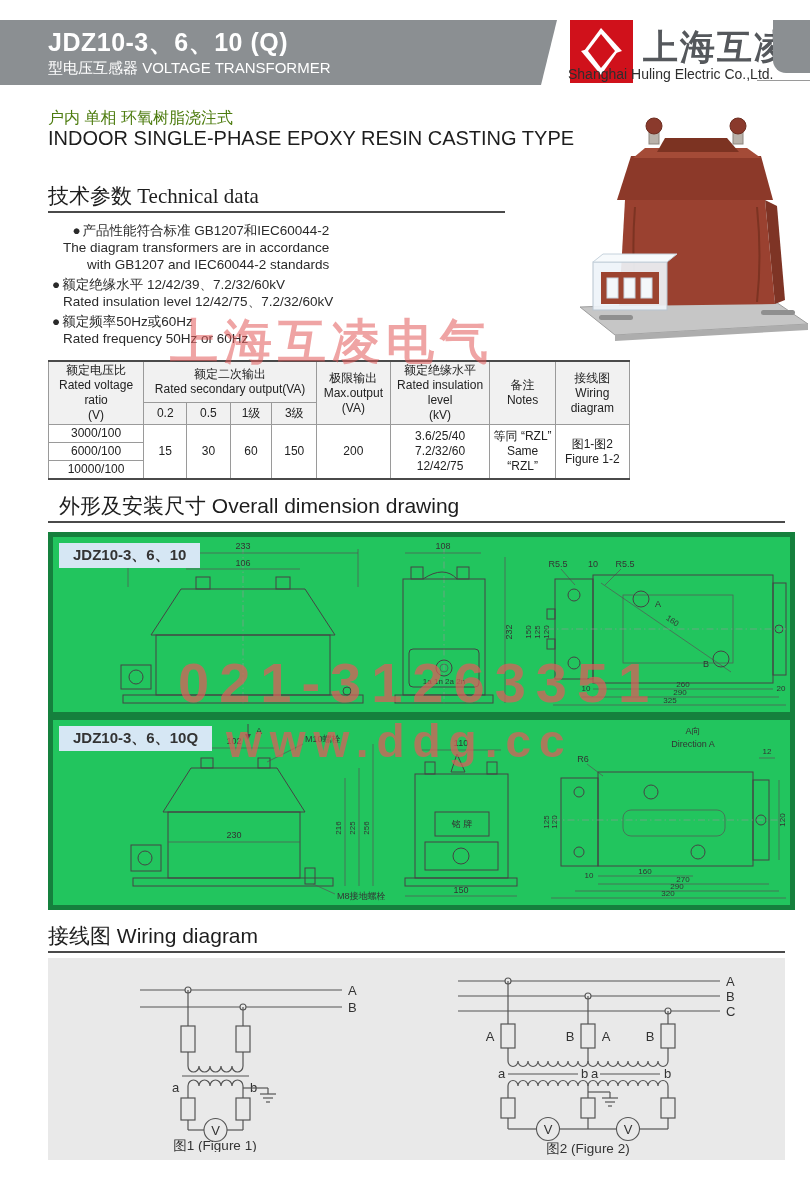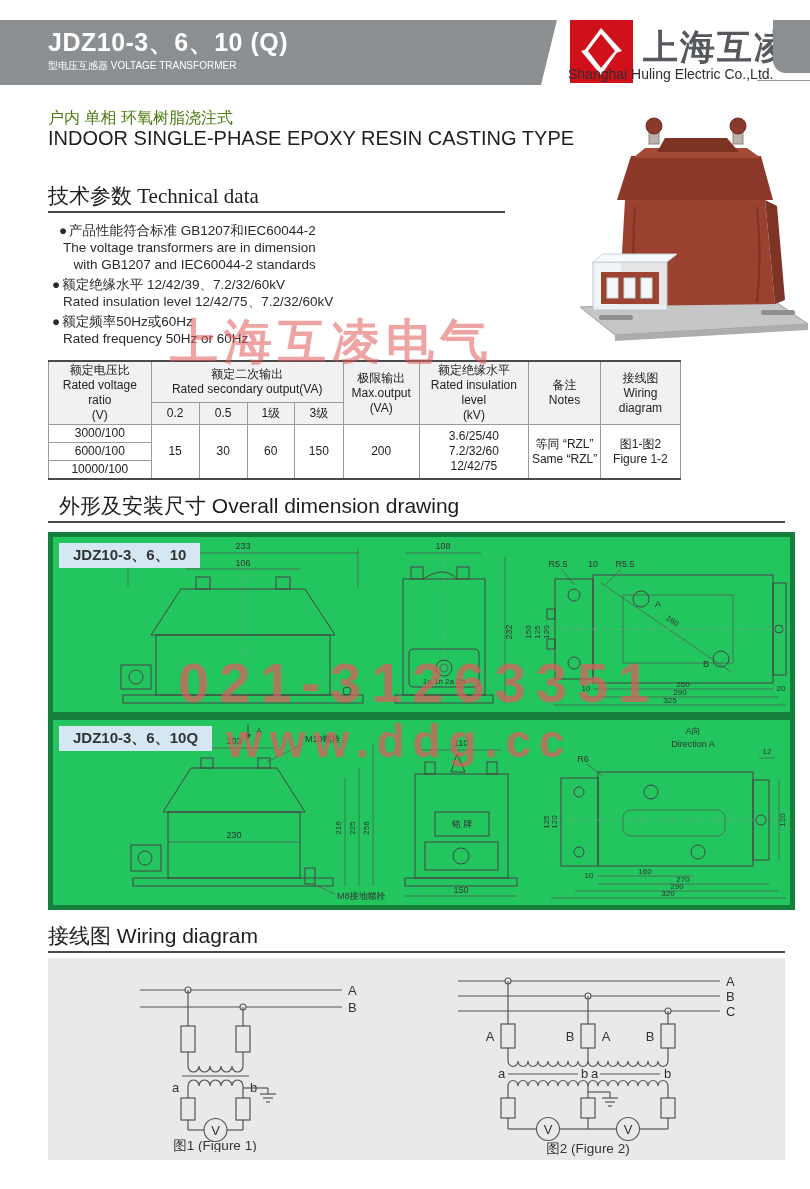--- a/index.html
+++ b/index.html
@@ -2,21 +2,21 @@
 <html><head>
 <meta charset="utf-8">
 <style>
   html,body{margin:0;padding:0;background:#fff;}
   .page{position:relative;width:810px;height:1189px;background:#fff;overflow:hidden;
         font-family:"Liberation Sans",sans-serif;color:#222;}
   
   .hdr-bar{position:absolute;left:0;top:20px;width:557px;height:65px;background:#8b8f92;
            clip-path:polygon(0 0,100% 0,calc(100% - 16px) 100%,0 100%);}
   .hdr-title{position:absolute;left:48px;top:26px;font-size:25px;font-weight:bold;color:#fff;letter-spacing:.5px;}
-  .hdr-sub{position:absolute;left:48px;top:59px;font-size:10px;color:#fff;}
+  .hdr-sub{position:absolute;left:48px;top:59px;font-size:15px;color:#fff;}
   .logo-sq{position:absolute;left:570px;top:20px;width:63px;height:63px;background:#d0111b;}
   .brand-cn{position:absolute;left:643px;top:24px;font-size:35px;font-weight:bold;color:#55585c;letter-spacing:2px;}
   .brand-en{position:absolute;left:568px;top:66px;font-size:14px;color:#2e2e2e;}
   .hdr-block{position:absolute;left:773px;top:20px;width:37px;height:53px;background:#8b8f92;border-radius:0 0 0 13px;}
   .hdr-line{position:absolute;left:757px;top:80px;width:53px;height:1px;background:#9a9a9a;}
   
   .intro-cn{position:absolute;left:48px;top:100px;font-size:16px;color:#4d7c0f;margin-top:8px;}
   .intro-en{position:absolute;left:48px;top:127px;font-size:20px;color:#1d1d1d;}
   
   .sec-h{position:absolute;font-size:21px;color:#1d1d1d;}
@@ -24,21 +24,21 @@
   
   .bullet{position:absolute;left:52px;font-size:13.5px;color:#2a2a2a;line-height:17px;}
   .bullet .dot{margin-right:2px;}
   .bullet .en{margin-left:11px;}
   
   .wm{position:absolute;font-weight:bold;color:#e25b5b;z-index:30;white-space:nowrap;pointer-events:none;}
   .wm-brand{left:170px;top:310px;font-size:48px;letter-spacing:6px;opacity:.55;}
   .wm-phone{left:178px;top:650px;font-size:56px;letter-spacing:10px;opacity:.7;}
   .wm-site{left:226px;top:714px;font-size:46px;letter-spacing:8px;opacity:.7;}
   
-  .spec{position:absolute;left:48px;top:360px;border-collapse:collapse;width:633px;font-size:12px;color:#222;
+  .spec{position:absolute;left:48px;top:360px;border-collapse:collapse;width:582px;font-size:12px;color:#222;
         border-top:2px solid #4a4a4a;border-bottom:2px solid #4a4a4a;}
   .spec td{border:1px solid #9a9a9a;text-align:center;vertical-align:middle;padding:1px 2px;line-height:1.25;}
   .spec .hd{background:#f1f1f1;}
   
   .dbox{position:absolute;left:48px;width:737px;border:5px solid #15803d;background:#22c55e;}
   .dbox-label{position:absolute;left:6px;top:6px;background:#d6e7f4;color:#333;font-weight:bold;
               font-size:15px;padding:3px 14px;z-index:5;}
   .dline{stroke:#444;stroke-width:1;fill:none;}
   .dthin{stroke:#555;stroke-width:.7;fill:none;}
   .dcl{stroke:#999;stroke-width:.6;stroke-dasharray:7 3 1.5 3;fill:none;}
@@ -73,21 +73,21 @@
   <div class="hdr-line"></div>
 
   <div class="intro-cn">户内  单相  环氧树脂浇注式</div>
   <div class="intro-en">INDOOR SINGLE-PHASE EPOXY RESIN CASTING TYPE</div>
 
   <div class="sec-h" style="left:48px;top:182px;font-family:Liberation Serif, serif;">技术参数  Technical data</div>
   <div class="sec-rule" style="left:48px;top:211px;width:457px;"></div>
 
   <div class="bullet" style="top:222px;text-align:right;">
     <div><span class="dot">●</span><span>产品性能符合标准 GB1207和IEC60044-2</span></div>
-    <div class="en">The voltage transformers are in dimension</div>
+    <div class="en">The diagram transformers are in accordance</div>
     <div class="en">with GB1207 and IEC60044-2 standards</div>
   </div>
   <div class="bullet" style="top:276px;">
     <div><span class="dot">●</span><span>额定绝缘水平 12/42/39、7.2/32/60kV</span></div>
     <div class="en">Rated insulation level 12/42/75、7.2/32/60kV</div>
   </div>
   <div class="bullet" style="top:313px;">
     <div><span class="dot">●</span><span>额定频率50Hz或60Hz</span></div>
     <div class="en">Rated frequency 50Hz or 60Hz</div>
   </div>

